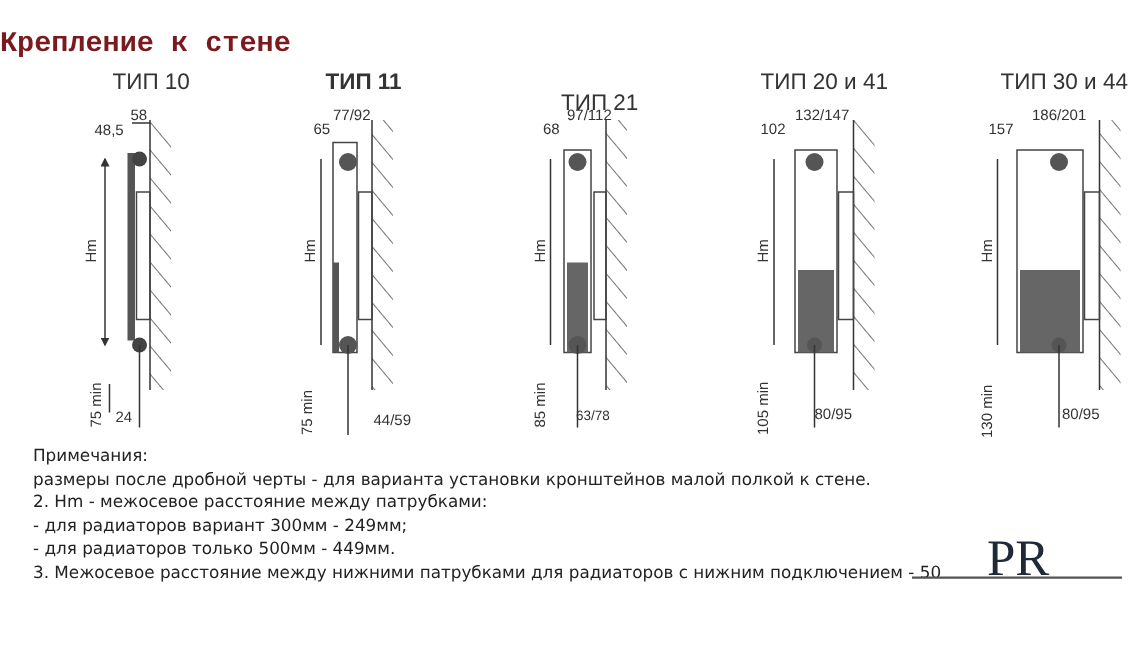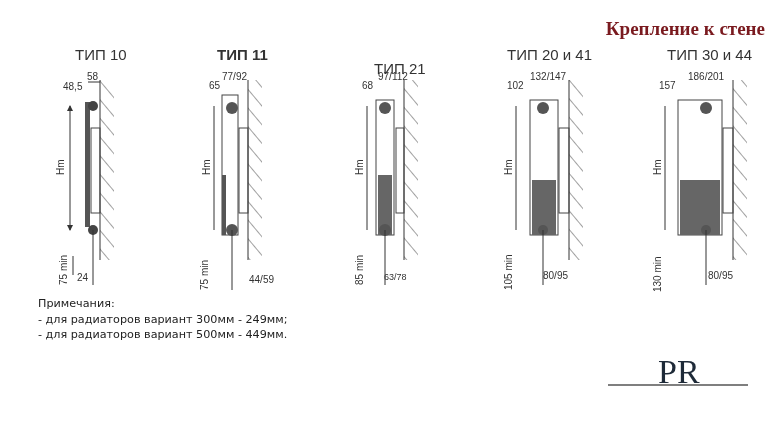--- a/index.html
+++ b/index.html
@@ -1,22 +1,22 @@
 <!DOCTYPE html>
 <html><head>
 <meta charset="utf-8">
 <style>
   html, body { margin:0; padding:0; background:#ffffff; }
   body { width:765px; height:436px; position:relative; overflow:hidden; font-family:"DejaVu Sans", sans-serif; color:#222; }
-  .title { position:absolute; left:0; width:765px; top:18px; text-align:right; font-family:Liberation Serif, serif; font-weight:bold; font-size:19px; color:#7a1a1f; }
+  .title { position:absolute; left:0; width:765px; top:18px; text-align:left; font-family:Liberation Mono, monospace; font-weight:bold; font-size:19px; color:#7a1a1f; }
   .type-label { position:absolute; font-family:"Liberation Sans", sans-serif; font-size:15px; color:#333; white-space:nowrap; }
   svg.diagram { position:absolute; left:0; top:0; }
   .dim { font-family:"Liberation Sans", sans-serif; font-size:10px; fill:#333; }
   .notes { position:absolute; left:22px; top:296px; font-family:"DejaVu Sans", sans-serif; font-size:11.2px; line-height:15.6px; color:#222; }
-  .notes div { white-space:nowrap;margin-left:16px; }
+  .notes div { white-space:nowrap; }
   .logo { position:absolute; left:608px; top:345px; width:160px; height:45px; }
 </style>
 </head>
 <body>
 
 <div class="title">Крепление к стене</div>
 
 <div class="type-label" style="left:75px;top:46px;">ТИП 10</div>
 <div class="type-label" style="left:217px;top:46px;font-weight:bold;">ТИП 11</div>
 <div class="type-label" style="left:374px;top:60px;">ТИП 21</div>
@@ -118,20 +118,23 @@
     <text class="dim" x="688" y="80">186/201</text>
     <text class="dim" x="659" y="89">157</text>
     <text class="dim" x="661" y="292" transform="rotate(-90 661 292)">130 min</text>
     <line x1="706" y1="230" x2="706" y2="285" stroke="#333"></line>
     <text class="dim" x="708" y="279">80/95</text>
   </g>
 </svg>
 
 <div class="notes">
   <div>Примечания:</div>
+  <div>размеры после дробной черты - для варианта установки кронштейнов малой полкой к стене.</div>
+  <div>2. Hm - межосевое расстояние между патрубками:</div>
   <div>- для радиаторов вариант 300мм - 249мм;</div>
-  <div>- для радиаторов вариант 500мм - 449мм.</div>
+  <div>- для радиаторов только 500мм - 449мм.</div>
+  <div>3. Межосевое расстояние между нижними патрубками для радиаторов с нижним подключением - 50</div>
 </div>
 
 <svg class="logo" viewBox="0 0 160 45">
   <line x1="0" y1="40" x2="140" y2="40" stroke="#555" stroke-width="1.5"></line>
   <text x="50" y="38" font-family="Liberation Serif, serif" font-size="34" fill="#1e2a38">PR</text>
 </svg>
 
 </body></html>

